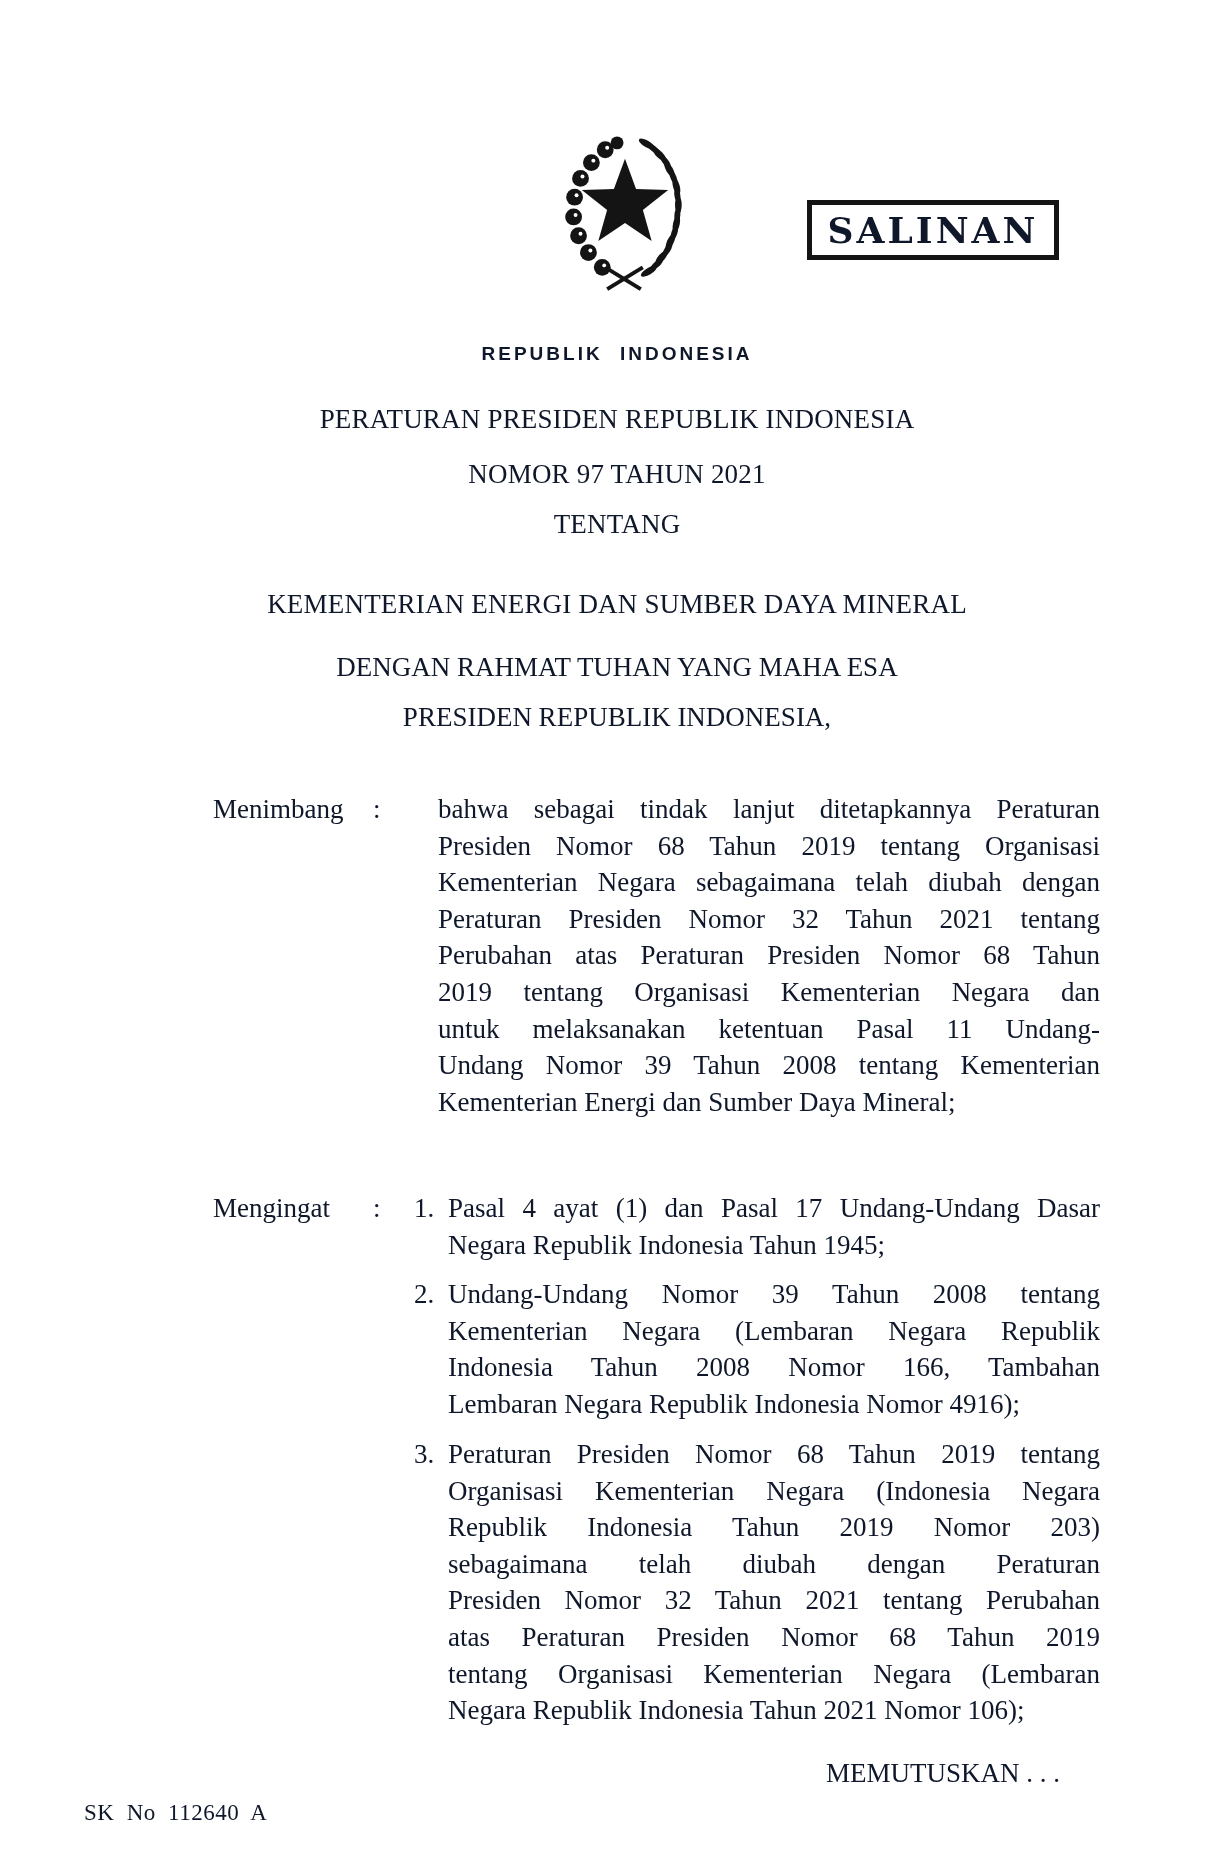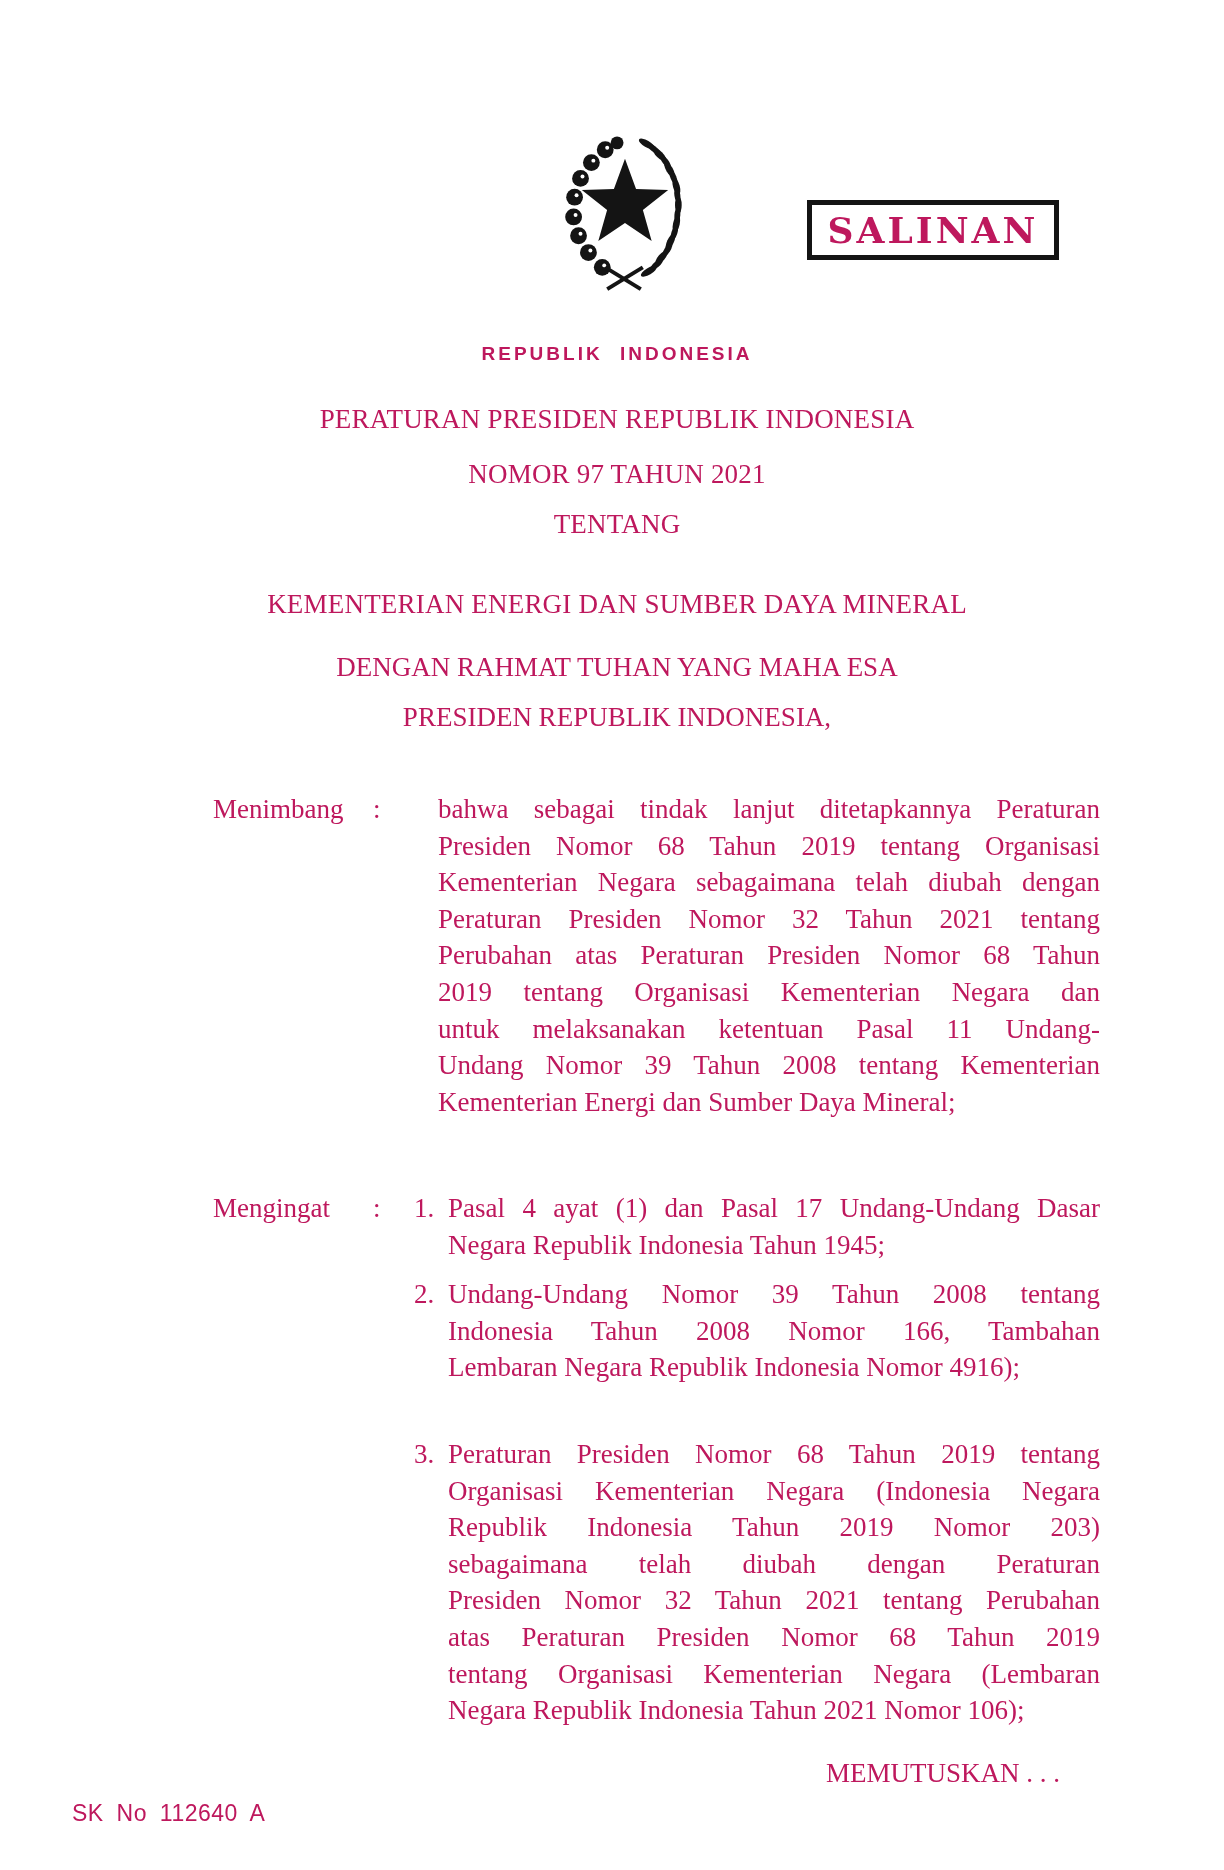--- a/index.html
+++ b/index.html
@@ -1,21 +1,21 @@
 <!DOCTYPE html>
 <html><head>
 <meta charset="utf-8">
 <style>
   html,body{margin:0;padding:0;background:#e8e8e8;}
   .page{
     position:relative;
     width:1224px;height:1870px;
     margin:0 auto;
     background:#ffffff;
-    color:#be185d;
+    color:#0f172a;
     font-family:"Liberation Serif", serif;
     overflow:hidden;
   }
   
   .emblem{position:absolute;left:540px;top:128px;width:168px;height:172px;}
   .salinan{
     position:absolute;left:807px;top:200px;width:252px;height:60px;
     border:5px solid #141414;box-sizing:border-box;
     display:flex;align-items:center;justify-content:center;
   }
@@ -47,22 +47,22 @@
   .item2-top{top:1276px;}
   .item3-top{top:1436px;}
   .doc-line{text-align:justify;text-align-last:justify;}
   .doc-line.last{text-align:left;text-align-last:auto;}
   
   .memutuskan{
     position:absolute;left:398px;top:1758px;width:662px;
     text-align:right;font-size:27px;white-space:nowrap;
   }
   .sk-number{
-    position:absolute;left:72px;top:1800px;
-    font-family:Liberation Sans, sans-serif;
+    position:absolute;left:84px;top:1800px;
+    font-family:Liberation Serif, serif;
     font-size:23px;letter-spacing:0.5px;word-spacing:6px;
   }
 </style>
 </head>
 <body>
 
 <div class="page">
 
   <svg class="emblem" viewBox="0 0 170 172" aria-hidden="true">
     <g fill="#141414" stroke="none">
@@ -149,20 +149,21 @@
 
   <div class="list-number body-text ing-top">1.</div>
   <div class="list-body body-text ing-top">
       <div class="doc-line">Pasal 4 ayat (1) dan Pasal 17 Undang-Undang Dasar</div>
       <div class="doc-line last">Negara Republik Indonesia Tahun 1945;</div>
     </div>
 
   <div class="list-number body-text item2-top">2.</div>
   <div class="list-body body-text item2-top">
       <div class="doc-line">Undang-Undang Nomor 39 Tahun 2008 tentang</div>
+      <div class="doc-line">Kementerian Negara (Lembaran Negara Republik</div>
       <div class="doc-line">Indonesia Tahun 2008 Nomor 166, Tambahan</div>
       <div class="doc-line last">Lembaran Negara Republik Indonesia Nomor 4916);</div>
     </div>
 
   <div class="list-number body-text item3-top">3.</div>
   <div class="list-body body-text item3-top">
       <div class="doc-line">Peraturan Presiden Nomor 68 Tahun 2019 tentang</div>
       <div class="doc-line">Organisasi Kementerian Negara (Indonesia Negara</div>
       <div class="doc-line">Republik Indonesia Tahun 2019 Nomor 203)</div>
       <div class="doc-line">sebagaimana telah diubah dengan Peraturan</div>

